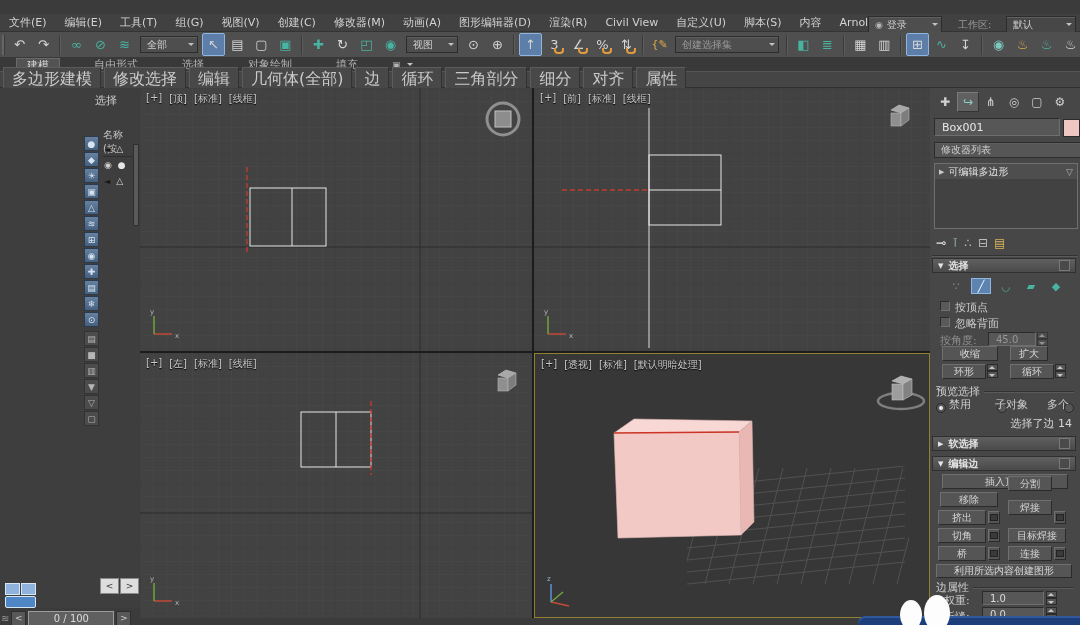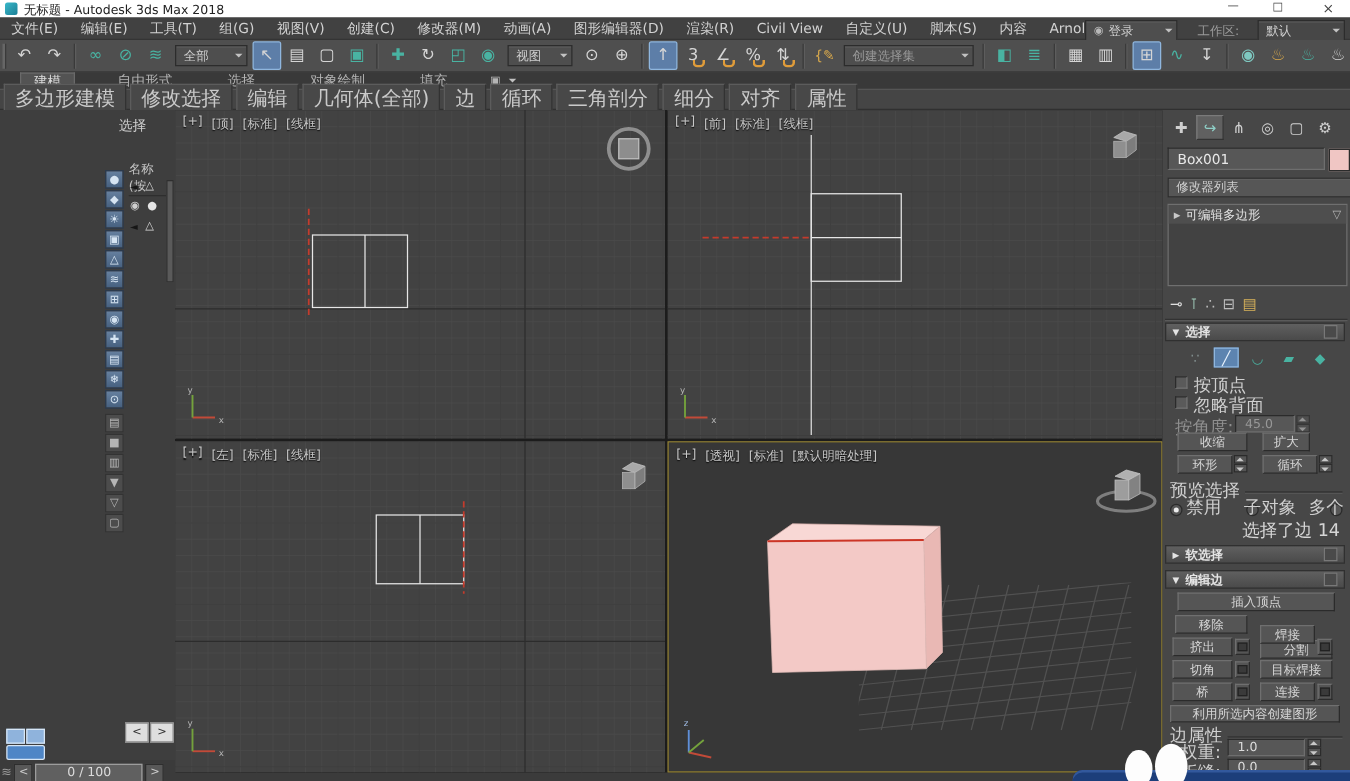--- a/index.html
+++ b/index.html
@@ -28,21 +28,21 @@
       display:inline-block;position:relative;box-sizing:border-box}
   .radio.sel::after{content:"";position:absolute;left:2px;top:2px;width:4px;height:4px;border-radius:50%;background:#ececec}
   .spin{display:inline-flex;flex-direction:column;width:11px;height:14px;position:absolute}
   .spin i{flex:1;background:#555;border:1px solid #2b2b2b;position:relative}
   .spin i.up::after{content:"";position:absolute;left:1px;top:1px;border:3px solid transparent;border-bottom-color:#c8c8c8;border-top-width:0}
   .spin i.dn::after{content:"";position:absolute;left:1px;top:2px;border:3px solid transparent;border-top-color:#c8c8c8;border-bottom-width:0}
   .roll{position:absolute;left:2px;width:144px;height:15px;background:linear-gradient(#606060,#4a4a4a);
       border:1px solid #303030;color:#e4e4e4;font-size:10px;font-weight:bold;display:flex;align-items:center;
       gap:5px;padding:0 5px;box-sizing:border-box}
   .roll .mini{margin-left:auto;width:9px;height:9px;border:1px solid #787878;background:#4a4a4a;flex:none}
-  .lbl{font-size:14px;color:#cfcfcf}
+  .lbl{font-size:11px;color:#cfcfcf}
   .vpl{position:absolute;left:6px;top:4px;display:flex;gap:7px;font-size:10px;color:#c9c9c9;text-shadow:0 1px 1px #000;z-index:3}
   .setbox{position:absolute;width:12px;height:13px;background:#555;border:1px solid;
       border-color:#6f6f6f #2b2b2b #2b2b2b #6f6f6f;display:flex;align-items:center;justify-content:center;box-sizing:border-box}
   .setbox::after{content:"";width:6px;height:5px;border:1px solid #222;background:#3a3a3a}
   .valbox{position:absolute;background:#575757;border:1px solid;border-color:#2b2b2b #6e6e6e #6e6e6e #2b2b2b;
       color:#dcdcdc;font-size:10px;display:flex;align-items:center;padding:0 7px;box-sizing:border-box}
   .mi{padding:0 9px;font-size:11px;color:#d2d2d2;height:18px;display:flex;align-items:center;flex:none}
   .rtab{font-size:11px;color:#b3b3b3;padding:0 10px;height:13px;display:flex;align-items:center;flex:none}
   .rtab.act{background:#535353;border:1px solid #6a6a6a;border-bottom:none;color:#dcdcdc}
   .pbtn{font-size:16px;color:#c9c9c9;padding:1px 8px;background:#484848;border:1px solid;
@@ -56,27 +56,20 @@
   .so{position:absolute;width:20px;height:16px;display:flex;align-items:center;justify-content:center;
       font-size:11px;color:#49b3a2;border:1px solid transparent;box-sizing:border-box}
   .so.on2{background:#5d84b0;border-color:#8fb6de;color:#eaf4ff}
   svg{display:block}
 </style>
 </head>
 <body>
 
 <div id="app">
 
-  <div class="abs f" style="left:0;top:0;width:1080px;height:14px;background:#ffffff">
-    <div class="abs" style="left:4px;top:2px;width:10px;height:10px;border-radius:2px;background:linear-gradient(135deg,#39b8ca,#1b7f96)"></div>
-    <span class="abs" style="left:19px;top:1px;font-size:10px;color:#222">无标题 - Autodesk 3ds Max 2018</span>
-    <span class="abs" style="left:982px;top:0;font-size:9px;color:#444">—</span>
-    <span class="abs" style="left:1018px;top:1px;font-size:9px;color:#444">□</span>
-    <span class="abs" style="left:1058px;top:0;font-size:11px;color:#444">×</span>
-  </div>
 
   <div class="abs f" style="left:0;top:14px;width:1080px;height:18px;background:#414141;border-bottom:1px solid #343434;box-sizing:border-box">
     <span class="mi">文件(E)</span>
     <span class="mi">编辑(E)</span>
     <span class="mi">工具(T)</span>
     <span class="mi">组(G)</span>
     <span class="mi">视图(V)</span>
     <span class="mi">创建(C)</span>
     <span class="mi">修改器(M)</span>
     <span class="mi">动画(A)</span>
@@ -488,21 +481,21 @@
       <span style="font-size:7px">▼</span>
       <span>编辑边</span>
       <span class="mini"></span>
     </div>
     <div class="btn" style="left:12px;top:386px;width:126px;height:15px">
         <span>插入顶点</span>
       </div>
     <div class="btn" style="left:10px;top:404px;width:58px;height:15px">
         <span>移除</span>
       </div>
-    <div class="btn" style="left:78px;top:424px;width:58px;height:15px">
+    <div class="btn" style="left:78px;top:388px;width:44px;height:15px">
         <span>分割</span>
       </div>
     <div class="btn" style="left:8px;top:422px;width:48px;height:15px">
         <span>挤出</span>
       </div>
     <span class="setbox" style="left:58px;top:423px"></span>
     <div class="btn" style="left:78px;top:412px;width:44px;height:15px">
         <span>焊接</span>
       </div>
     <span class="setbox" style="left:124px;top:423px"></span>

